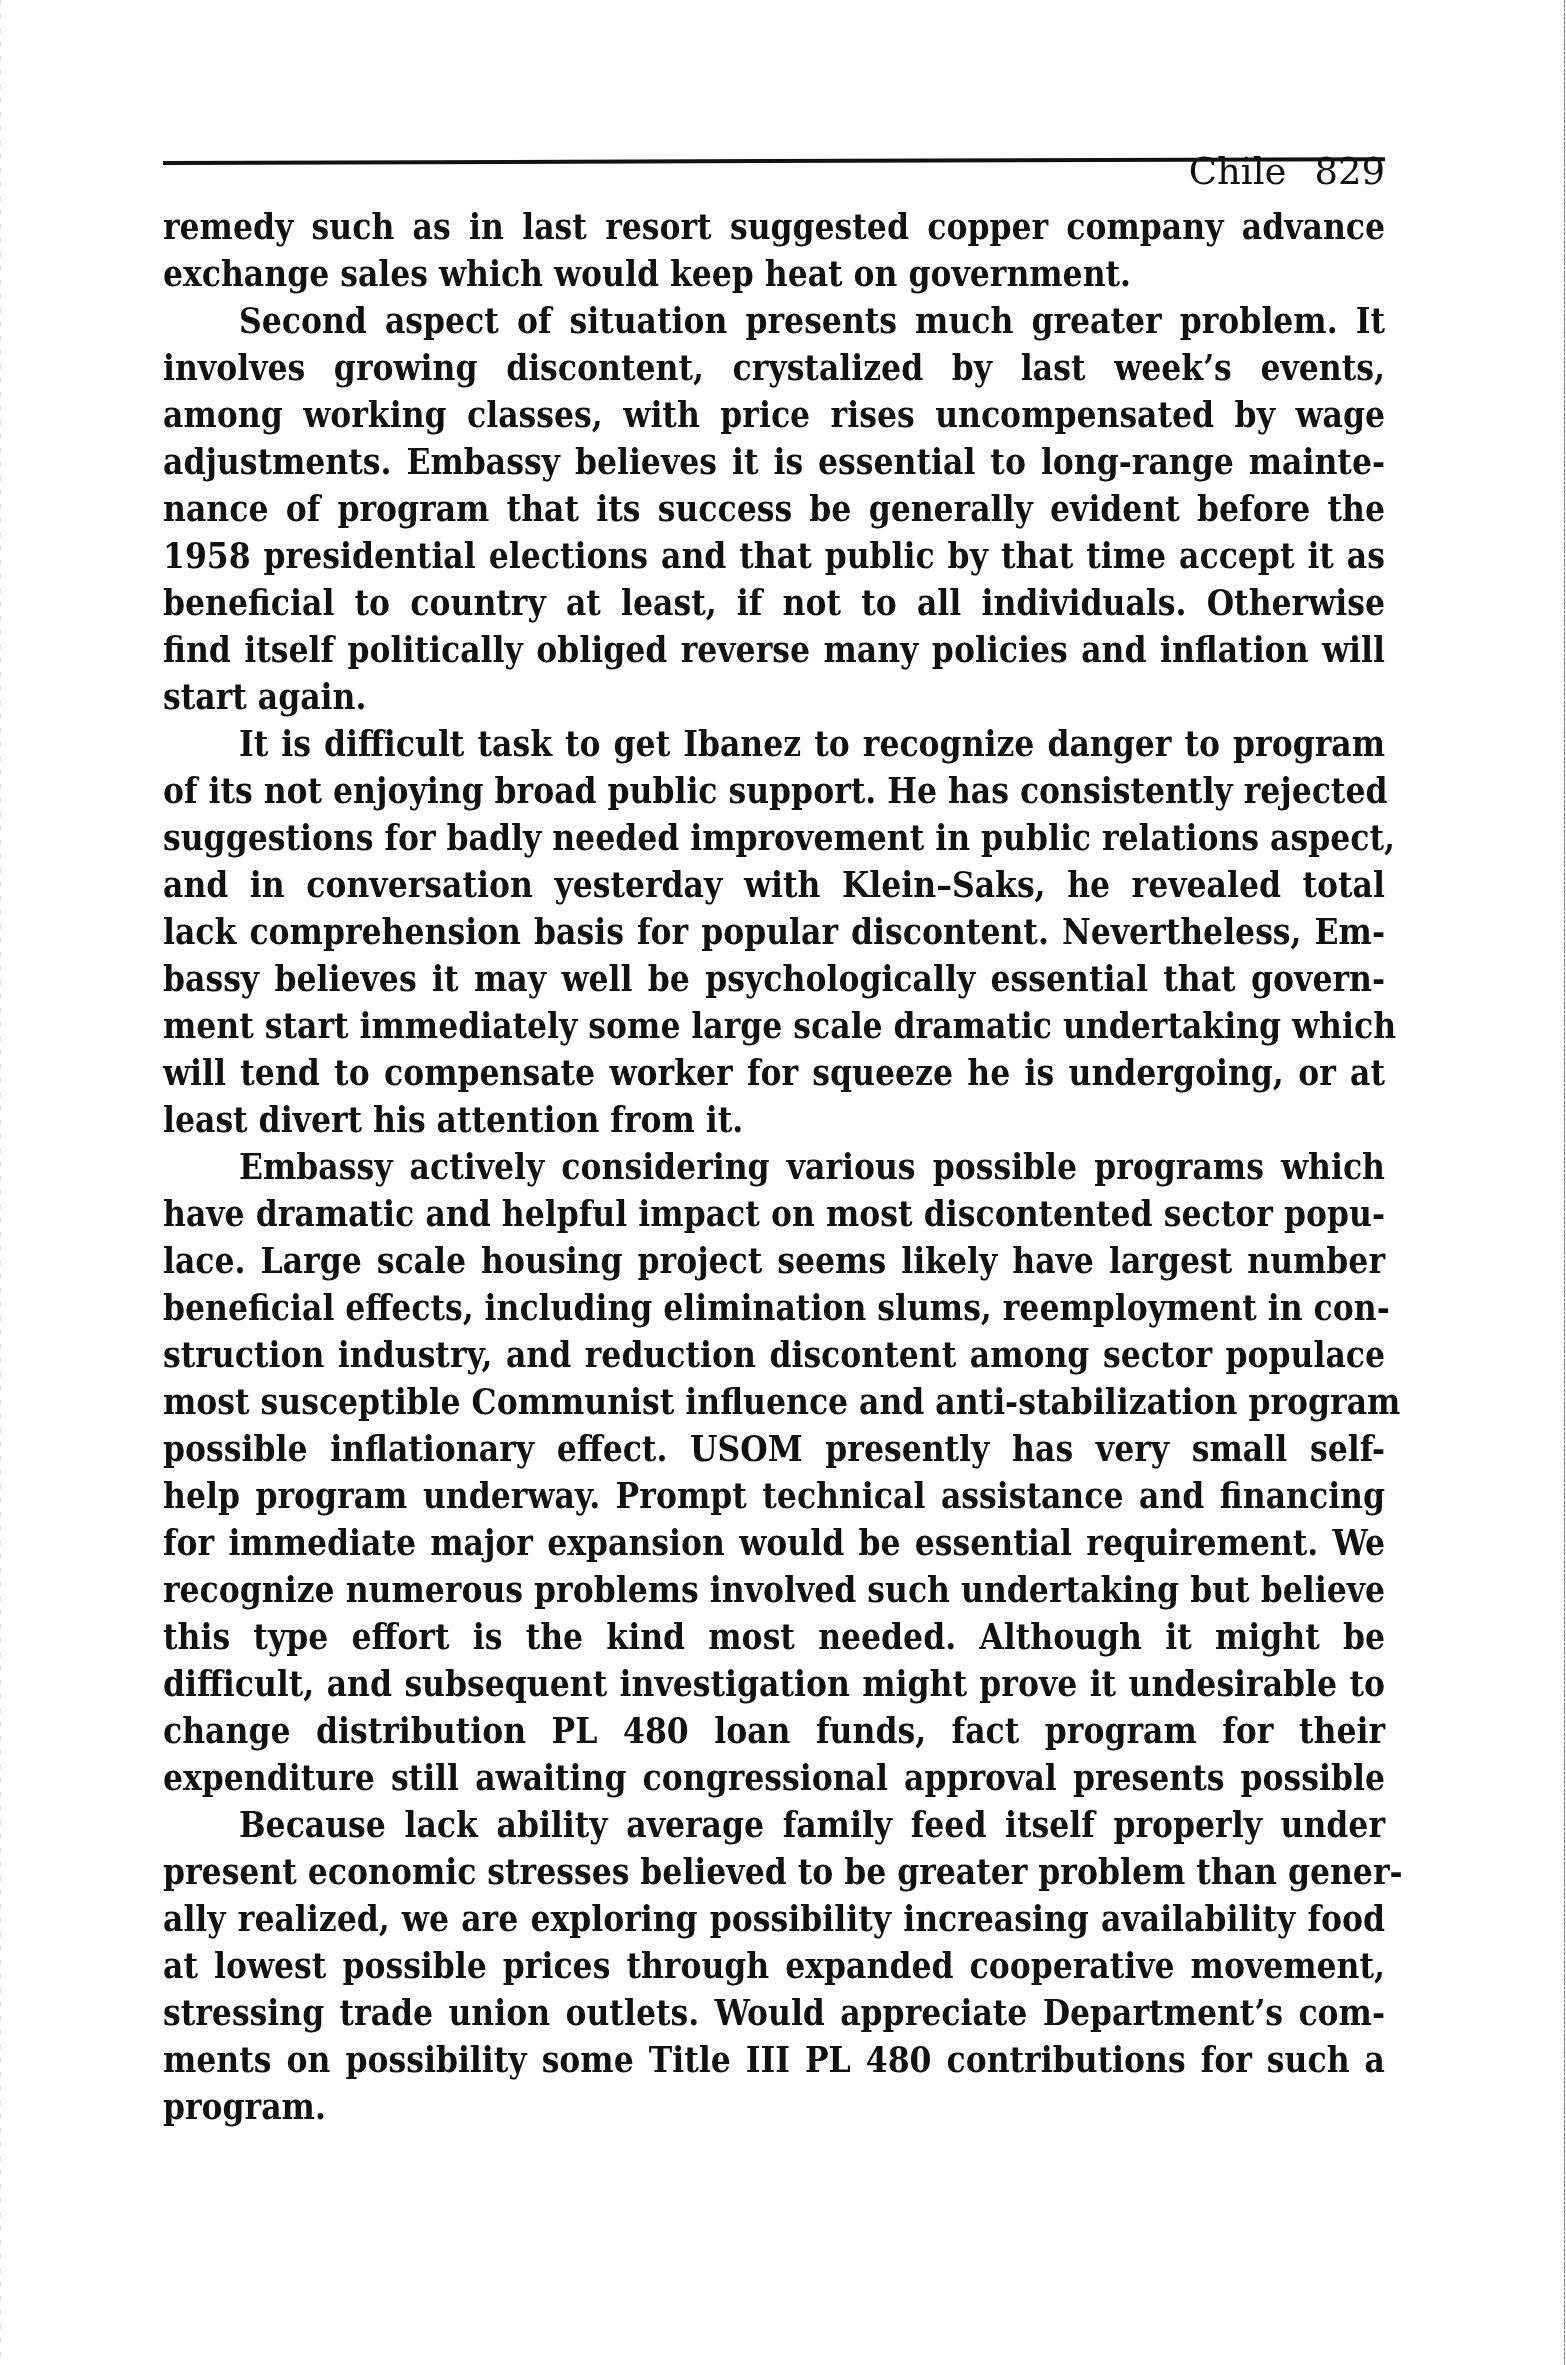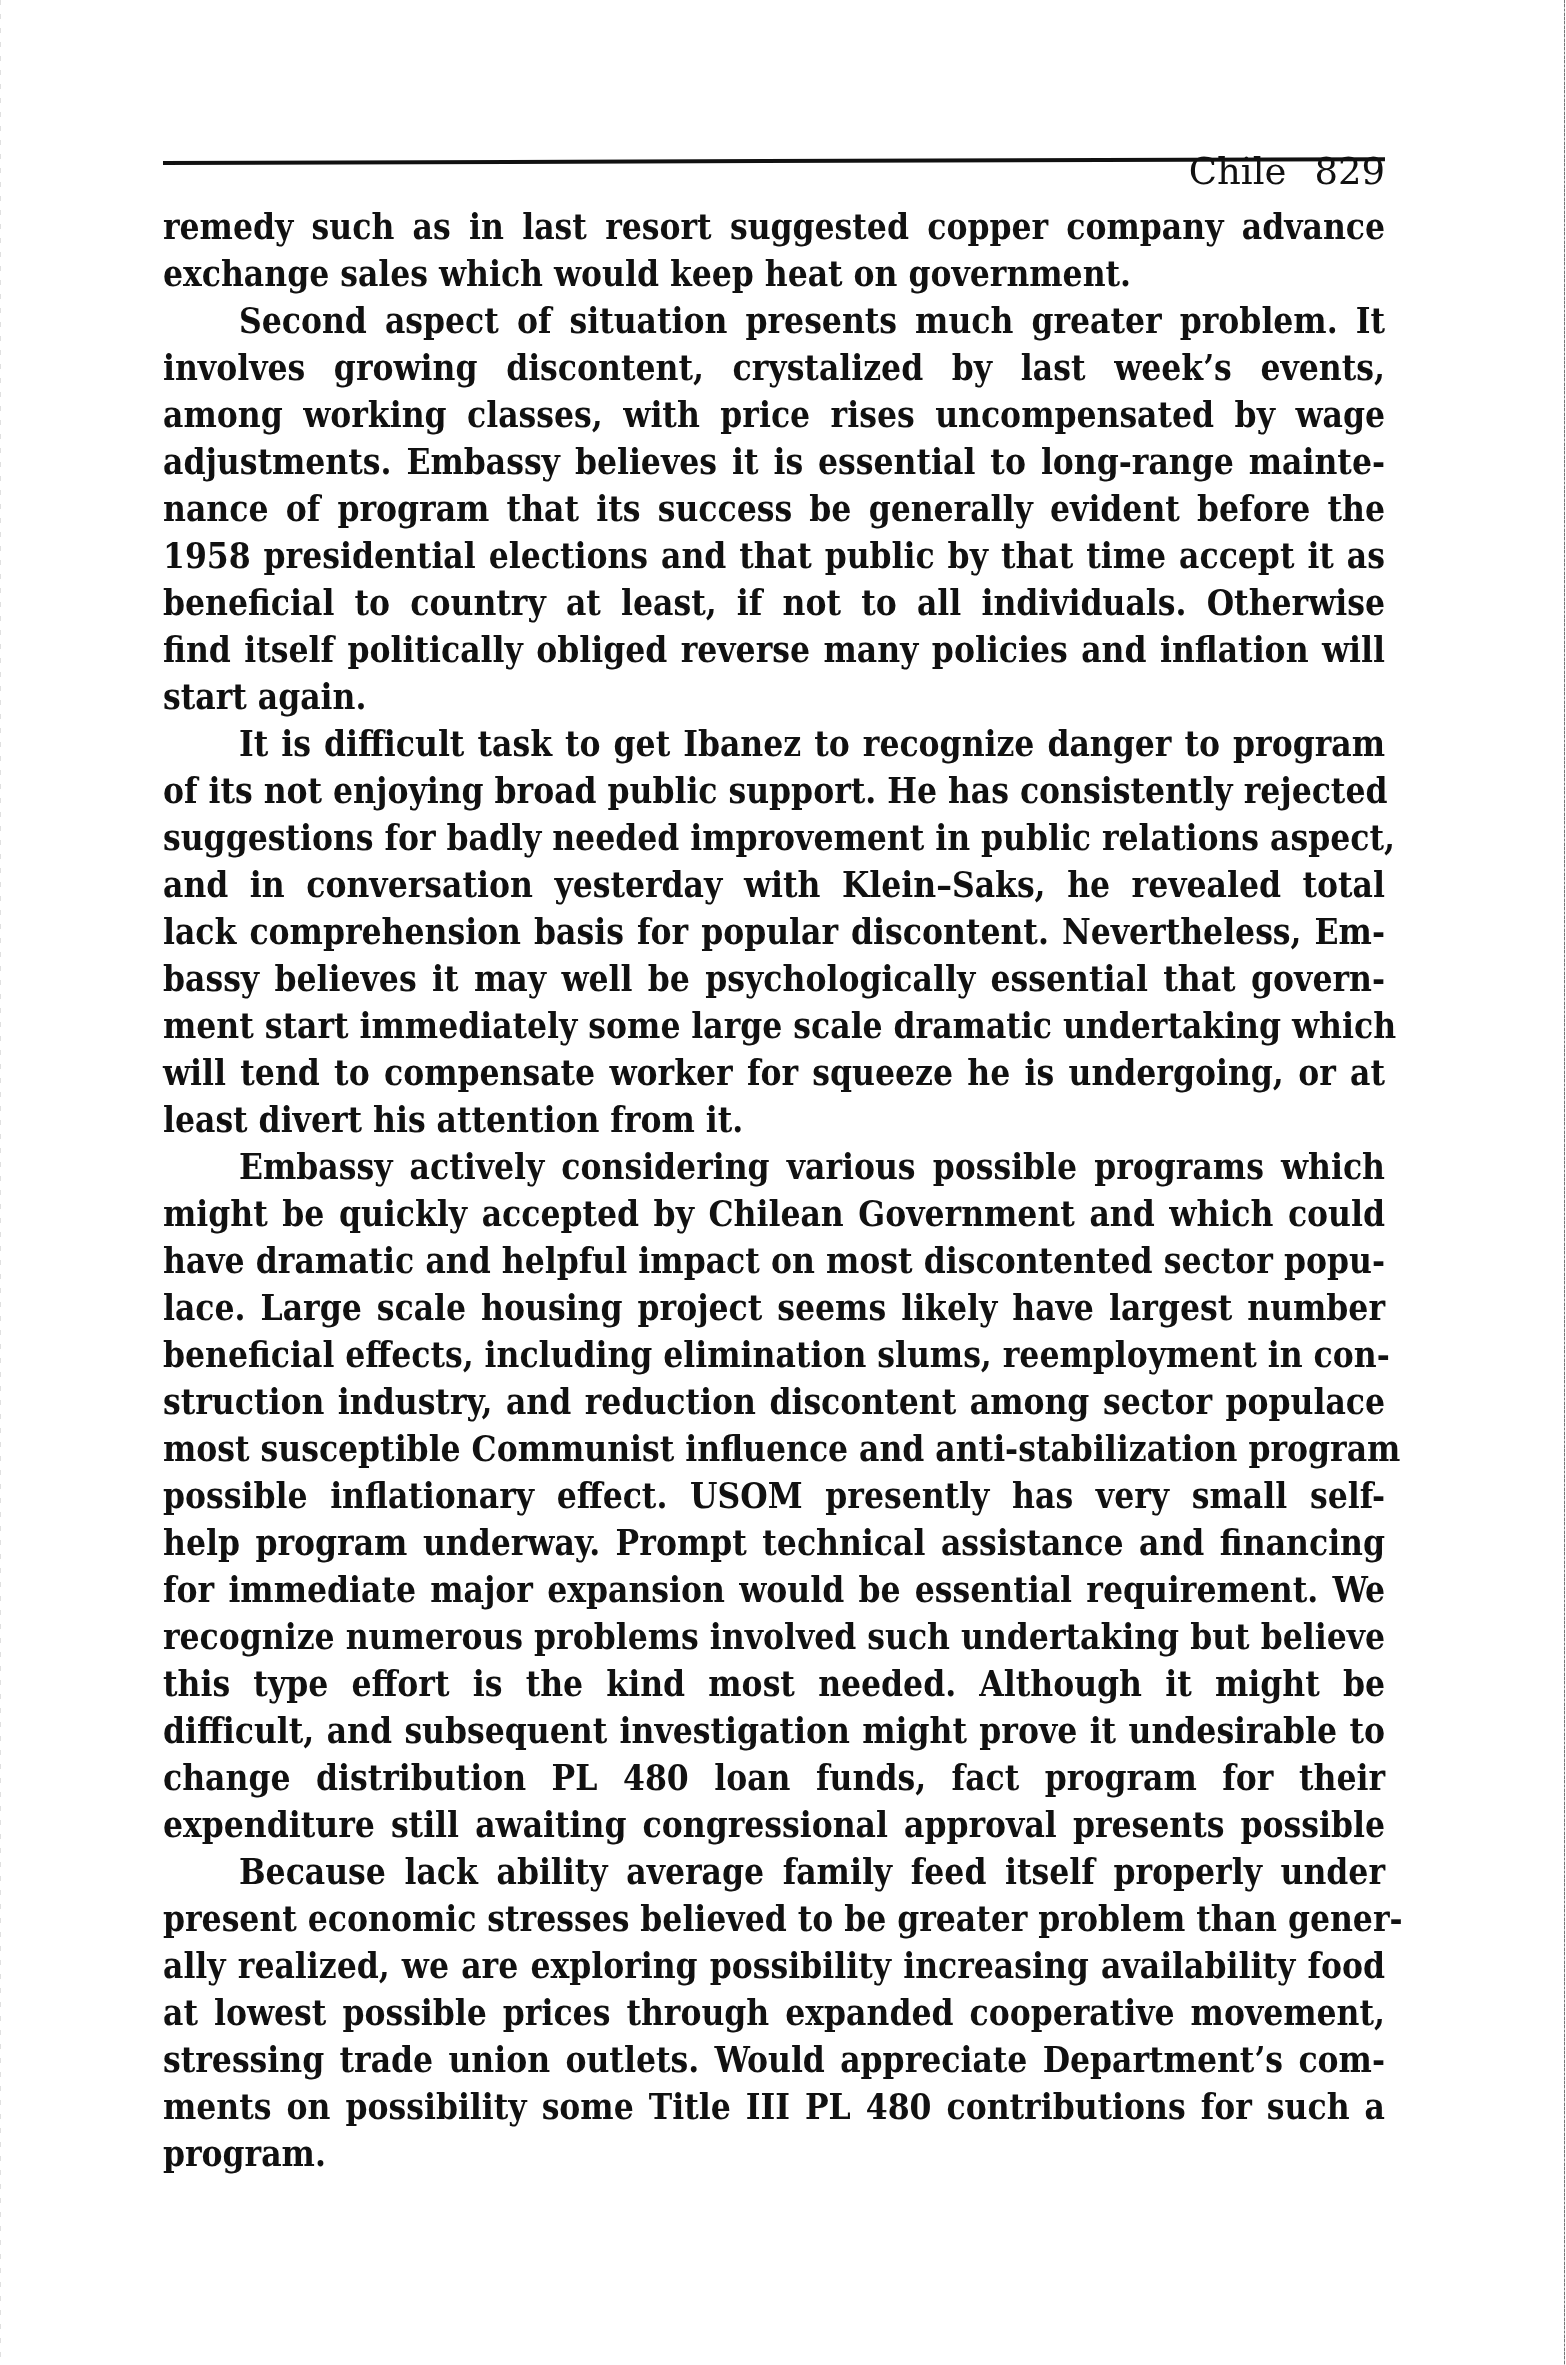--- a/index.html
+++ b/index.html
@@ -126,21 +126,20 @@
         <span class="ln">suggestions for badly needed improvement in public relations aspect,</span>
         <span class="ln">and in conversation yesterday with Klein–Saks, he revealed total</span>
         <span class="ln">lack comprehension basis for popular discontent. Nevertheless, Em-</span>
         <span class="ln">bassy believes it may well be psychologically essential that govern-</span>
         <span class="ln">ment start immediately some large scale dramatic undertaking which</span>
         <span class="ln">will tend to compensate worker for squeeze he is undergoing, or at</span>
         <span class="ln last">least divert his attention from it.</span>
       </p>
       <p>
         <span class="ln first-indent">Embassy actively considering various possible programs which</span>
-        <span class="ln">might be quickly accepted by Chilean Government and which could</span>
         <span class="ln">have dramatic and helpful impact on most discontented sector popu-</span>
         <span class="ln">lace. Large scale housing project seems likely have largest number</span>
         <span class="ln">beneficial effects, including elimination slums, reemployment in con-</span>
         <span class="ln">struction industry, and reduction discontent among sector populace</span>
         <span class="ln">most susceptible Communist influence and anti-stabilization program</span>
         <span class="ln">possible inflationary effect. USOM presently has very small self-</span>
         <span class="ln">help program underway. Prompt technical assistance and financing</span>
         <span class="ln">for immediate major expansion would be essential requirement. We</span>
         <span class="ln">recognize numerous problems involved such undertaking but believe</span>
         <span class="ln">this type effort is the kind most needed. Although it might be</span>

